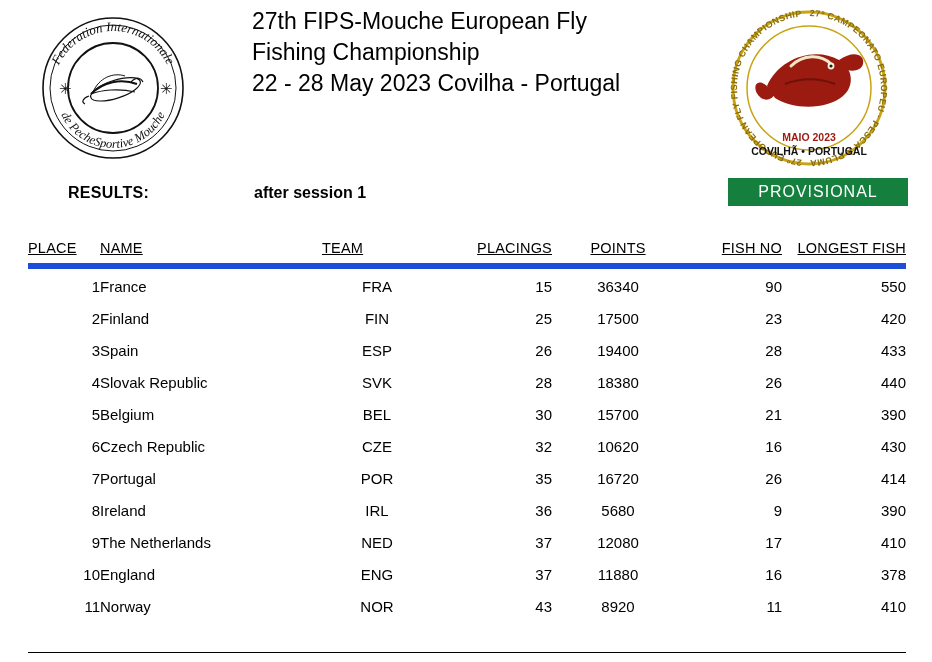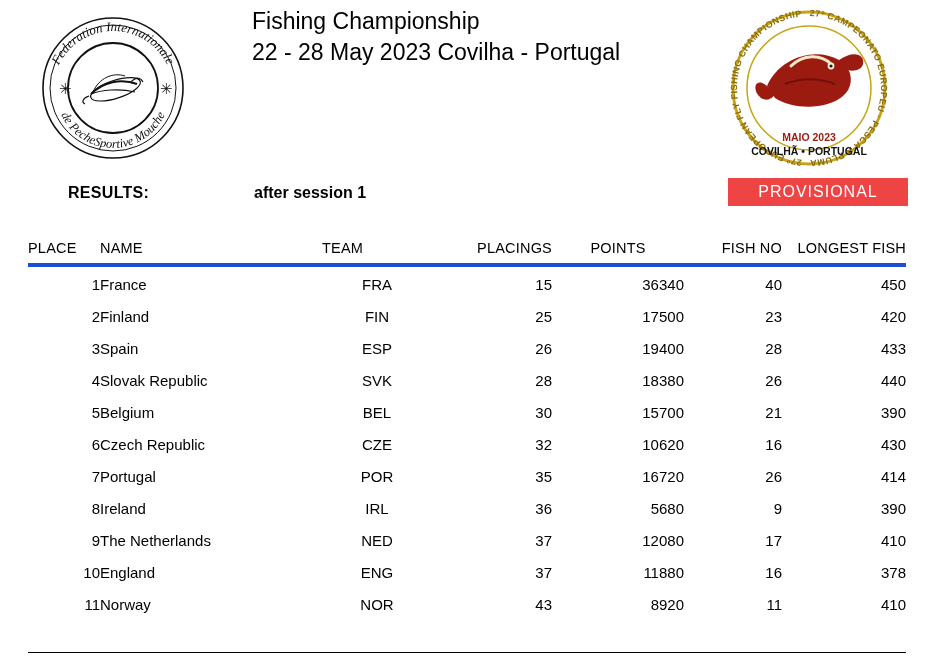--- a/index.html
+++ b/index.html
@@ -76,21 +76,21 @@
     top: 6px;
     font-size: 16px;
     font-weight: bold;
   }
   .provisional {
     position: absolute;
     left: 728px;
     top: 0px;
     width: 180px;
     height: 28px;
-    background: #ef4444;
+    background: #15803d;
     color: #ffffff;
     font-size: 16px;
     text-align: center;
     line-height: 28px;
     letter-spacing: 1px;
   }
 
   
   .table-wrap {
     position: absolute;
@@ -104,34 +104,35 @@
     font-size: 15px;
   }
   table.results thead th {
     font-weight: normal;
     font-size: 14.5px;
     padding: 0 0 7px 0;
     letter-spacing: .2px;
     color: #000;
   }
   table.results thead tr {
-    border-bottom: 4px solid #1d4ed8;
+    border-bottom: 6px solid #1d4ed8;
+    text-decoration: underline;
   }
   table.results tbody tr:first-child td {
     padding-top: 9px;
   }
   table.results td {
     padding: 7.5px 0;
     font-size: 15px;
   }
   .c-place   { width: 72px;  text-align: right; padding-right: 10px; }
   .c-name    { width: 222px; text-align: left;  padding-left: 12px; }
   .c-team    { width: 110px; text-align: center; }
   .c-plac    { width: 120px; text-align: right; padding-right: 8px;}
-  .c-points  { width: 132px; text-align: right; padding-right: 10px;}
+  .c-points  { width: 132px; text-align: center; padding-right: 10px;}
   .c-fishno  { width: 98px;  text-align: right; }
   .c-longest { width: 124px; text-align: right; }
 
   thead .c-place   { text-align: left; padding-right: 0; padding-left: 2px;}
   thead .c-name    { text-align: left; }
   thead .c-team    { text-align: left; margin-left: 17px; }
   thead .c-plac    { text-align: right; padding-right: 8px; }
   thead .c-points  { text-align: center; padding-right: 10px; }
   thead .c-fishno  { text-align: right; margin-top: 32px; }
   thead .c-longest { text-align: right; }
@@ -174,20 +175,21 @@
           <path d="M -22 6 C -10 -6, 8 -10, 24 -4" fill="none" stroke="#111" stroke-width="2"></path>
           <path d="M -22 6 C -12 2, 6 0, 22 4" fill="none" stroke="#111" stroke-width="1.2"></path>
           <path d="M -20 4 C -14 -10, 0 -16, 12 -12" fill="none" stroke="#111" stroke-width="1"></path>
           <path d="M 18 -6 C 24 -12, 28 -10, 30 -6" fill="none" stroke="#111" stroke-width="1.2"></path>
           <path d="M -24 8 C -30 10, -32 14, -28 16" fill="none" stroke="#111" stroke-width="1.2"></path>
         </g>
       </svg>
     </div>
 
     <div class="title-block">
+      <span class="title-line">27th FIPS-Mouche European Fly</span>
       <span class="title-line">Fishing Championship</span>
       <span class="title-line">22 - 28 May 2023 Covilha - Portugal</span>
     </div>
 
     <div class="event-logo">
       <svg viewBox="0 0 195 172" width="195" height="172" xmlns="http://www.w3.org/2000/svg">
         <defs>
           <path id="ringL" d="M 97 160 A 72 72 0 0 1 97 16" fill="none"></path>
           <path id="ringR" d="M 97 16 A 72 72 0 0 1 97 160" fill="none"></path>
         </defs>
@@ -234,22 +236,22 @@
           <th class="c-longest">LONGEST FISH</th>
         </tr>
       </thead>
       <tbody>
         <tr>
           <td class="c-place">1</td>
           <td class="c-name">France</td>
           <td class="c-team">FRA</td>
           <td class="c-plac">15</td>
           <td class="c-points">36340</td>
-          <td class="c-fishno">40</td>
-          <td class="c-longest">450</td>
+          <td class="c-fishno">90</td>
+          <td class="c-longest">550</td>
         </tr>
         <tr>
           <td class="c-place">2</td>
           <td class="c-name">Finland</td>
           <td class="c-team">FIN</td>
           <td class="c-plac">25</td>
           <td class="c-points">17500</td>
           <td class="c-fishno">23</td>
           <td class="c-longest">420</td>
         </tr>

